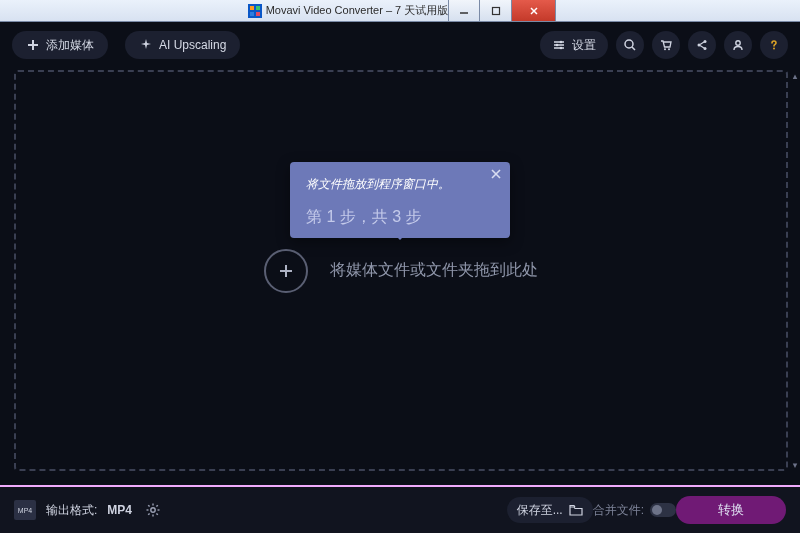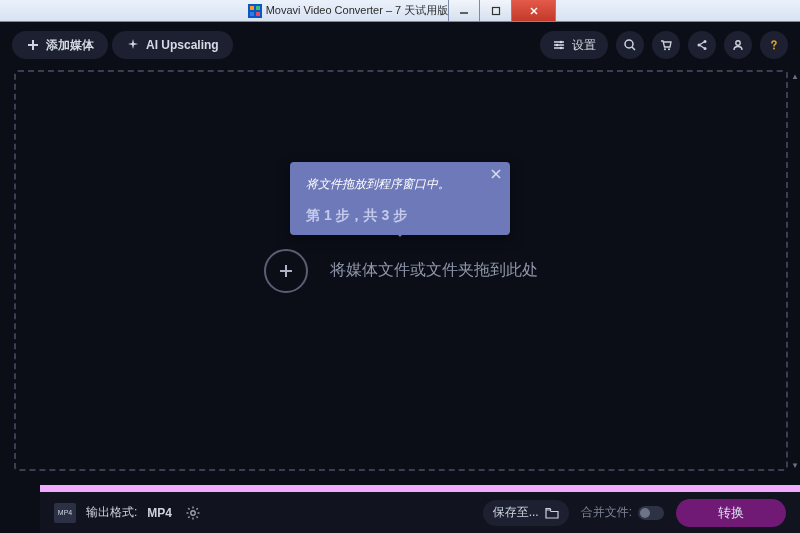--- a/index.html
+++ b/index.html
@@ -10,52 +10,52 @@
   .titlebar-left { display: flex; align-items: center; gap: 4px; padding-left: 4px; }
   .app-icon { width: 14px; height: 14px; background: #0a57c7; display:flex;align-items:center;justify-content:center;}
   .app-icon svg{width:10px;height:10px;}
   .win-controls { display: flex; height: 100%; }
   .win-btn { width: 32px; height: 100%; display:flex;align-items:center;justify-content:center; border:1px solid #7a8aa6; border-top:none;border-bottom:none; background: linear-gradient(#f1f5fb,#d6e0ef); font-size:10px; color:#333;}
   .win-btn.close { background: linear-gradient(#e45a4a,#c43a2a); color:#fff; width:44px;}
   .win-btn + .win-btn{border-left:none;}
 
   
   .toolbar { height: 46px; display:flex; align-items:center; justify-content:space-between; padding: 0 12px; }
-  .toolbar-left { display:flex; gap:4px;font-weight:bold; }
+  .toolbar-left { display:flex; gap:17px; }
   .pill { display:flex; align-items:center; gap:6px; height:28px; padding:0 14px; border-radius:14px; background:#1c2030; color:#d6dae6; font-size:12px; cursor:pointer; }
   .pill .icon-slot { width:14px;height:14px; display:flex;align-items:center;justify-content:center; color:#cfd3e0;}
   .toolbar-right { display:flex; align-items:center; gap:8px; }
   .circle-btn { width:28px;height:28px;border-radius:50%; background:#1c2030; display:flex;align-items:center;justify-content:center; color:#cfd3e0; cursor:pointer;}
   .circle-btn.help{ color:#d9a227; }
   .settings-pill { display:flex;align-items:center;gap:6px;height:28px;padding:0 12px;border-radius:14px;background:#1c2030;color:#d6dae6;font-size:12px;cursor:pointer;}
 
   
   .main { position:absolute; left:14px; right:12px; top:70px; bottom:62px; border:2px dashed #3a3f52; border-radius:4px; display:flex; flex-direction:row; align-items:center; justify-content:center; gap:22px; }
   .plus-circle { width:44px;height:44px;border-radius:50%; border:2px solid #5a5f73; display:flex;align-items:center;justify-content:center; color:#aeb3c4; cursor:pointer;}
   .plus-circle svg{width:18px;height:18px;}
   .drop-text { color:#9097ab; font-size:16px; }
 
   
   .tooltip { position:absolute; left:290px; top:162px; width:220px; background:#6d79b8; border-radius:4px; padding:14px 16px 10px; color:#fff; box-shadow:0 4px 14px rgba(0,0,0,.4); }
   .tooltip::after{ content:""; position:absolute; left:50%; bottom:-10px; margin-left:-8px; border:8px solid transparent; border-top-color:#6d79b8; }
   .tooltip .tt-title { font-size:12px; font-weight:bold; margin-bottom:6px;}
   .tooltip .tt-body { font-size:12px; margin-bottom:14px;font-style:italic;}
-  .tooltip .tt-step { font-size:14px; color:#c4caea;font-weight:bold;}
+  .tooltip .tt-step { font-size:16px; color:#c4caea;}
   .tooltip .tt-close { position:absolute; right:8px; top:6px; cursor:pointer; color:#d9ddf0;}
 
   
   .vscroll { position:absolute; right:0; top:70px; bottom:62px; width:10px; display:flex;flex-direction:column;justify-content:flex-end;align-items:center;}
   .vscroll .arrow{ width:10px;height:12px; color:#6c7288; font-size:9px; display:flex;align-items:center;justify-content:center;}
 
   
-  .bottombar { position:absolute; left:0; right:0; bottom:0; height:48px; background:#11141f; display:flex; align-items:center; justify-content:space-between; padding:0 14px; border-top:7px solid #f0abfc;margin-left:40px;}
+  .bottombar { position:absolute; left:0; right:0; bottom:0; height:48px; background:#11141f; display:flex; align-items:center; justify-content:space-between; padding:0 14px; border-top:2px solid #f0abfc;}
   .bb-left { display:flex; align-items:center; gap:10px; color:#cfd3e0; font-size:12px;}
   .fmt-badge { width:22px;height:20px; background:#2b3044; border-radius:2px; display:flex;align-items:center;justify-content:center; font-size:7px; color:#cfd3e0;}
   .gear-btn { width:22px;height:22px; display:flex;align-items:center;justify-content:center; color:#9ba1b4; cursor:pointer;}
-  .bb-right { display:flex; align-items:center; gap:12px; }
+  .bb-right { display:flex; align-items:center; }
   .save-to { display:flex;align-items:center;gap:6px; height:26px; padding:0 10px; border-radius:13px; background:#1c2030; color:#cfd3e0; font-size:12px; cursor:pointer;}
   .merge-wrap { display:flex;align-items:center;gap:6px; color:#7d8398; font-size:12px;}
   .toggle { width:26px;height:14px;border-radius:7px;background:#2d3244; position:relative;}
   .toggle::after{content:"";position:absolute;left:2px;top:2px;width:10px;height:10px;border-radius:50%;background:#6d7388;}
   .convert-btn { width:110px;height:28px;border-radius:14px; background:#701a75; color:#dfe2f2; font-size:13px; display:flex;align-items:center;justify-content:center; cursor:pointer;}
 
   svg { display:block; }
 </style>
 </head>
 <body>

